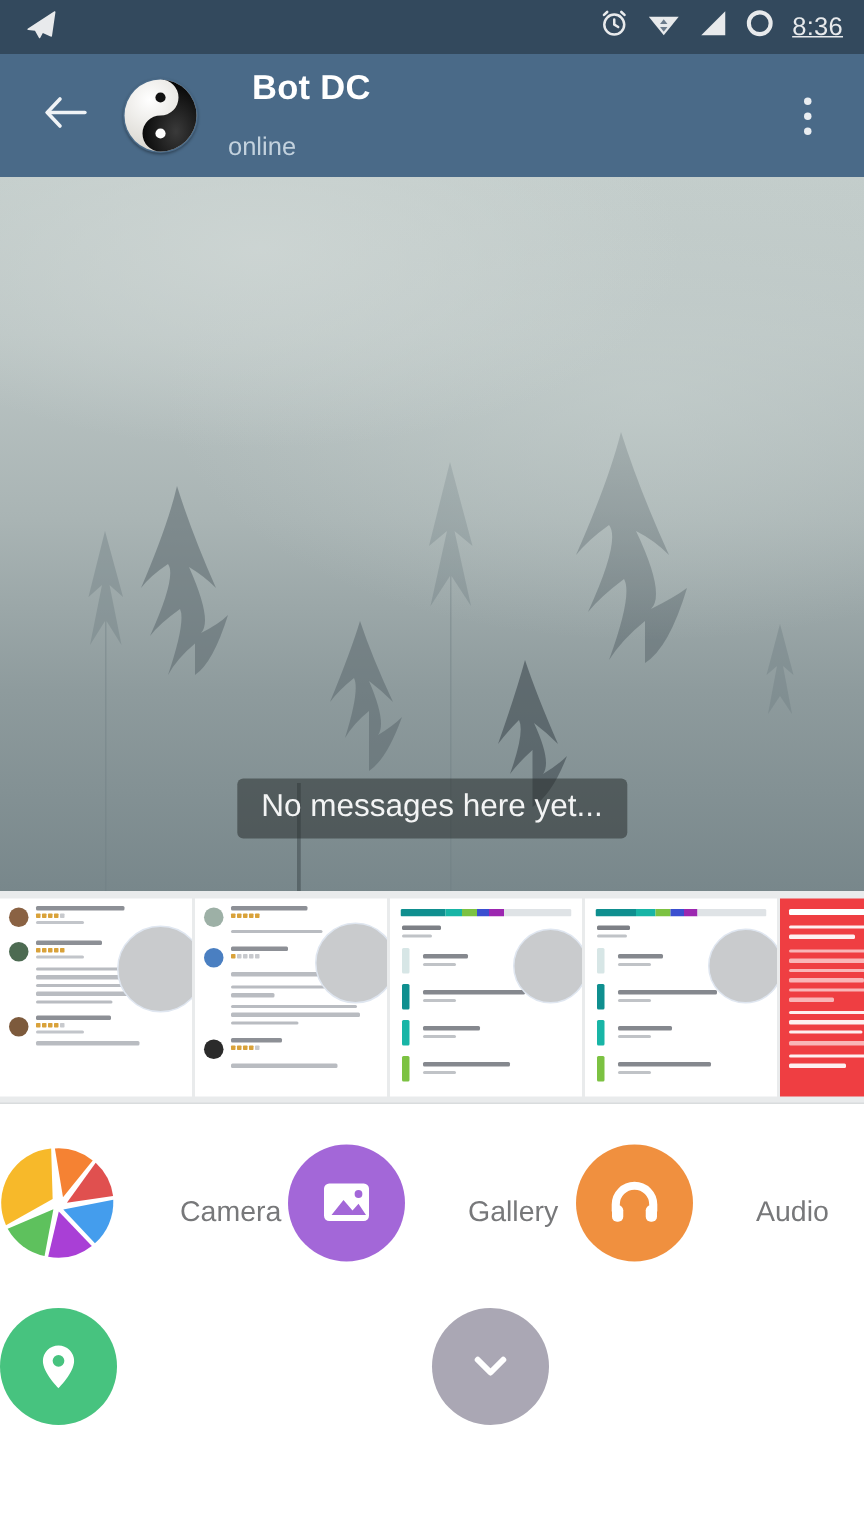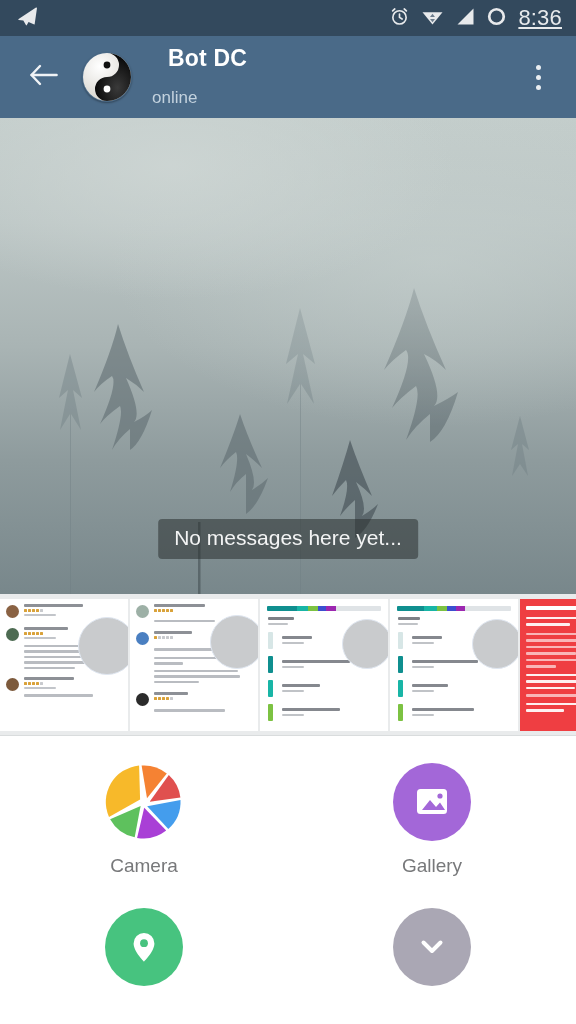--- a/index.html
+++ b/index.html
@@ -14,21 +14,21 @@
   
   .statusbar {
     height:36px; width:576px;
     background:#33495d;
     display:flex; align-items:center;
     padding:0 14px 0 16px;
     position:relative;
   }
   .sb-left { display:flex; align-items:center; }
   .sb-right { margin-left:auto; display:flex; align-items:center; gap:11px; }
-  .sb-time { color:#e8eaec; font-size:22px; letter-spacing:.2px;text-decoration:underline; }
+  .sb-time { color:#e8eaec; font-size:17px; letter-spacing:.2px;text-decoration:underline; }
   .telegram-glyph { display:block; }
 
   
   .appbar {
     height:82px; width:576px;
     background:#4a6a88;
     display:flex; align-items:center;
     padding:0 18px 0 22px;
     position:relative;
   }
@@ -111,22 +111,22 @@
   .stor-l2 { height:2px; width:22px; background:#c0c3c7; border-radius:1px; margin-top:3px; }
   .warn-thumb { background:#ef3e42; padding:7px 6px; }
   .warn-title { height:4px; width:52px; background:#ffffff; border-radius:1px; }
   .warn-line { height:2.5px; background:rgba(255,255,255,.92); border-radius:1px; margin-top:4px; }
   .warn-line.dim { background:rgba(255,255,255,.62); }
 
   
   .attach-panel { width:576px; background:#ffffff; padding-top:18px; }
   .attach-row { display:flex; }
   .attach-cell {
-    flex:1 1 25%; display:flex; flex-direction:column;
-    align-items:center; cursor:pointer; padding-top:9px;
+    flex:1 1 25%; display:flex; flex-direction:row;
+    align-items:center; cursor:pointer; padding-top:9px;gap:42px;
   }
   .ic-circle {
     width:78px; height:78px; border-radius:50%;
     display:flex; align-items:center; justify-content:center;
     position:relative;
   }
   .ic-label { margin-top:14px; font-size:19px; color:#77787a; }
   .ic-label.empty { color:transparent; }
 </style>
 </head>
@@ -481,20 +481,30 @@
         <svg width="38" height="38" viewBox="0 0 38 38">
           <rect x="4" y="6" width="30" height="25" rx="3.5" fill="#ffffff"></rect>
           <path d="M9 27 17 17l6 7 4-4.5 5 7.5z" fill="#a367d8"></path>
           <circle cx="27" cy="13" r="2.6" fill="#a367d8"></circle>
         </svg>
       </div>
       <span class="ic-label">Gallery</span>
     </div>
 
 
+    <div class="attach-cell">
+      <div class="ic-circle" style="background:#f0903f;">
+        <svg width="38" height="38" viewBox="0 0 38 38">
+          <path d="M6.5 24v-4a12.5 12.5 0 0 1 25 0v4" fill="none" stroke="#ffffff" stroke-width="5.4" stroke-linecap="round"></path>
+          <rect x="4" y="20.5" width="7.5" height="11" rx="3.4" fill="#ffffff"></rect>
+          <rect x="26.5" y="20.5" width="7.5" height="11" rx="3.4" fill="#ffffff"></rect>
+        </svg>
+      </div>
+      <span class="ic-label">Audio</span>
+    </div>
   </div>
 
   <div class="attach-row" style="margin-top:22px;">
 
 
 
     <div class="attach-cell">
       <div class="ic-circle" style="background:#47c37f;">
         <svg width="36" height="36" viewBox="0 0 36 36">
           <path d="M18 4a10.4 10.4 0 0 0-10.4 10.4C7.6 22.3 18 32.5 18 32.5s10.4-10.2 10.4-18.1A10.4 10.4 0 0 0 18 4z" fill="#ffffff"></path>

